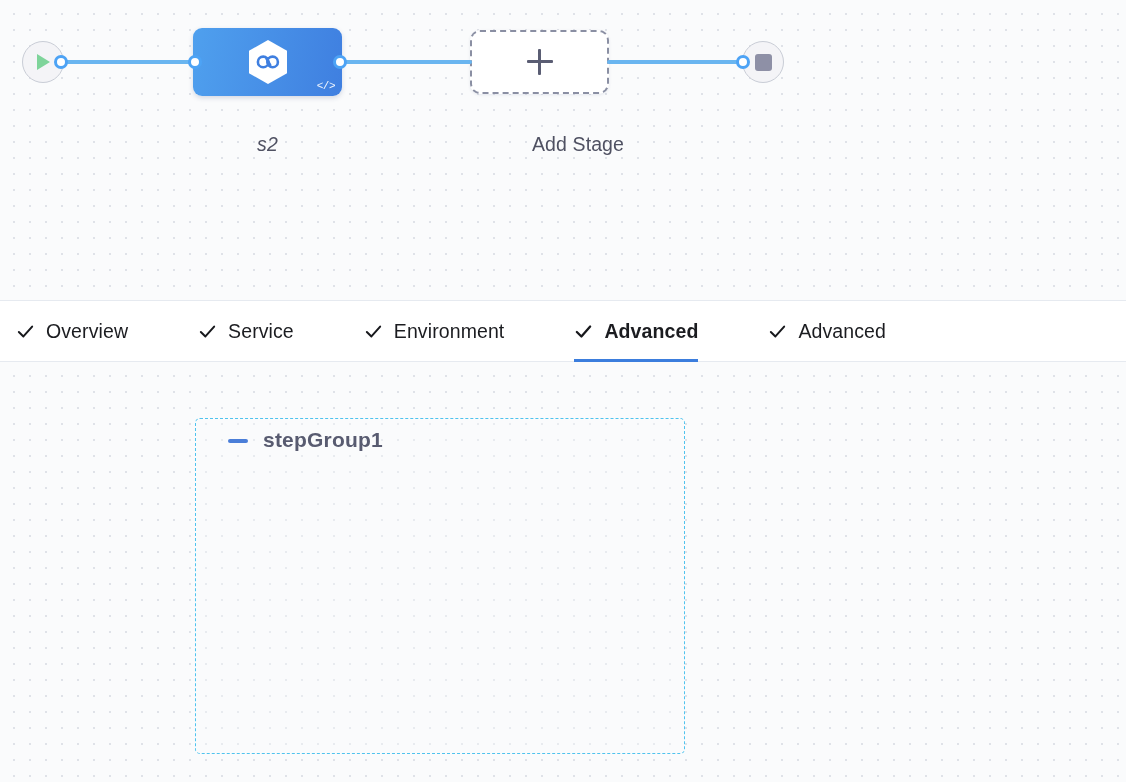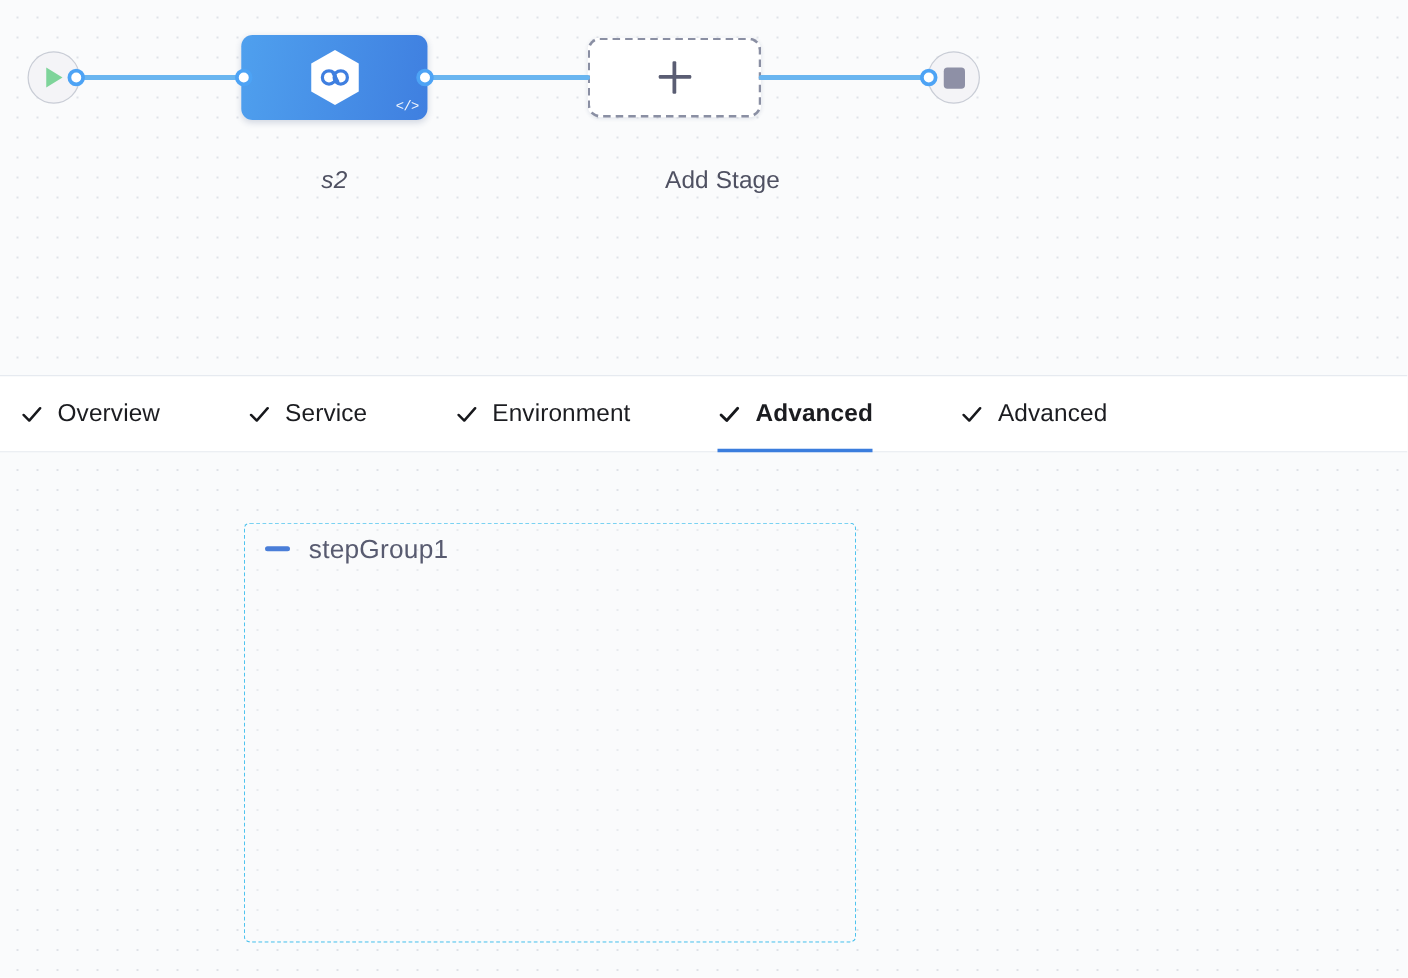--- a/index.html
+++ b/index.html
@@ -181,26 +181,27 @@
     top: 418px;
     width: 490px;
     height: 336px;
     border: 1.5px dashed #4fc3ee;
     border-radius: 5px;
     box-sizing: border-box;
     background: rgba(250,251,253,0.35);
   }
   #step-group-header {
     position: absolute;
-    left: 211px;
+    left: 227px;
     top: 428px;
     display: flex;
-    align-items: flex-start;
+    align-items: flex-end;
     gap: 14px;
     z-index: 4;
+    font-weight: bold;
   }
   #step-group-header .collapse-icon {
     width: 22px;
     height: 22px;
     position: relative;
     cursor: pointer;
     flex: 0 0 auto;
   }
   #step-group-header .collapse-icon::after {
     content: "";

